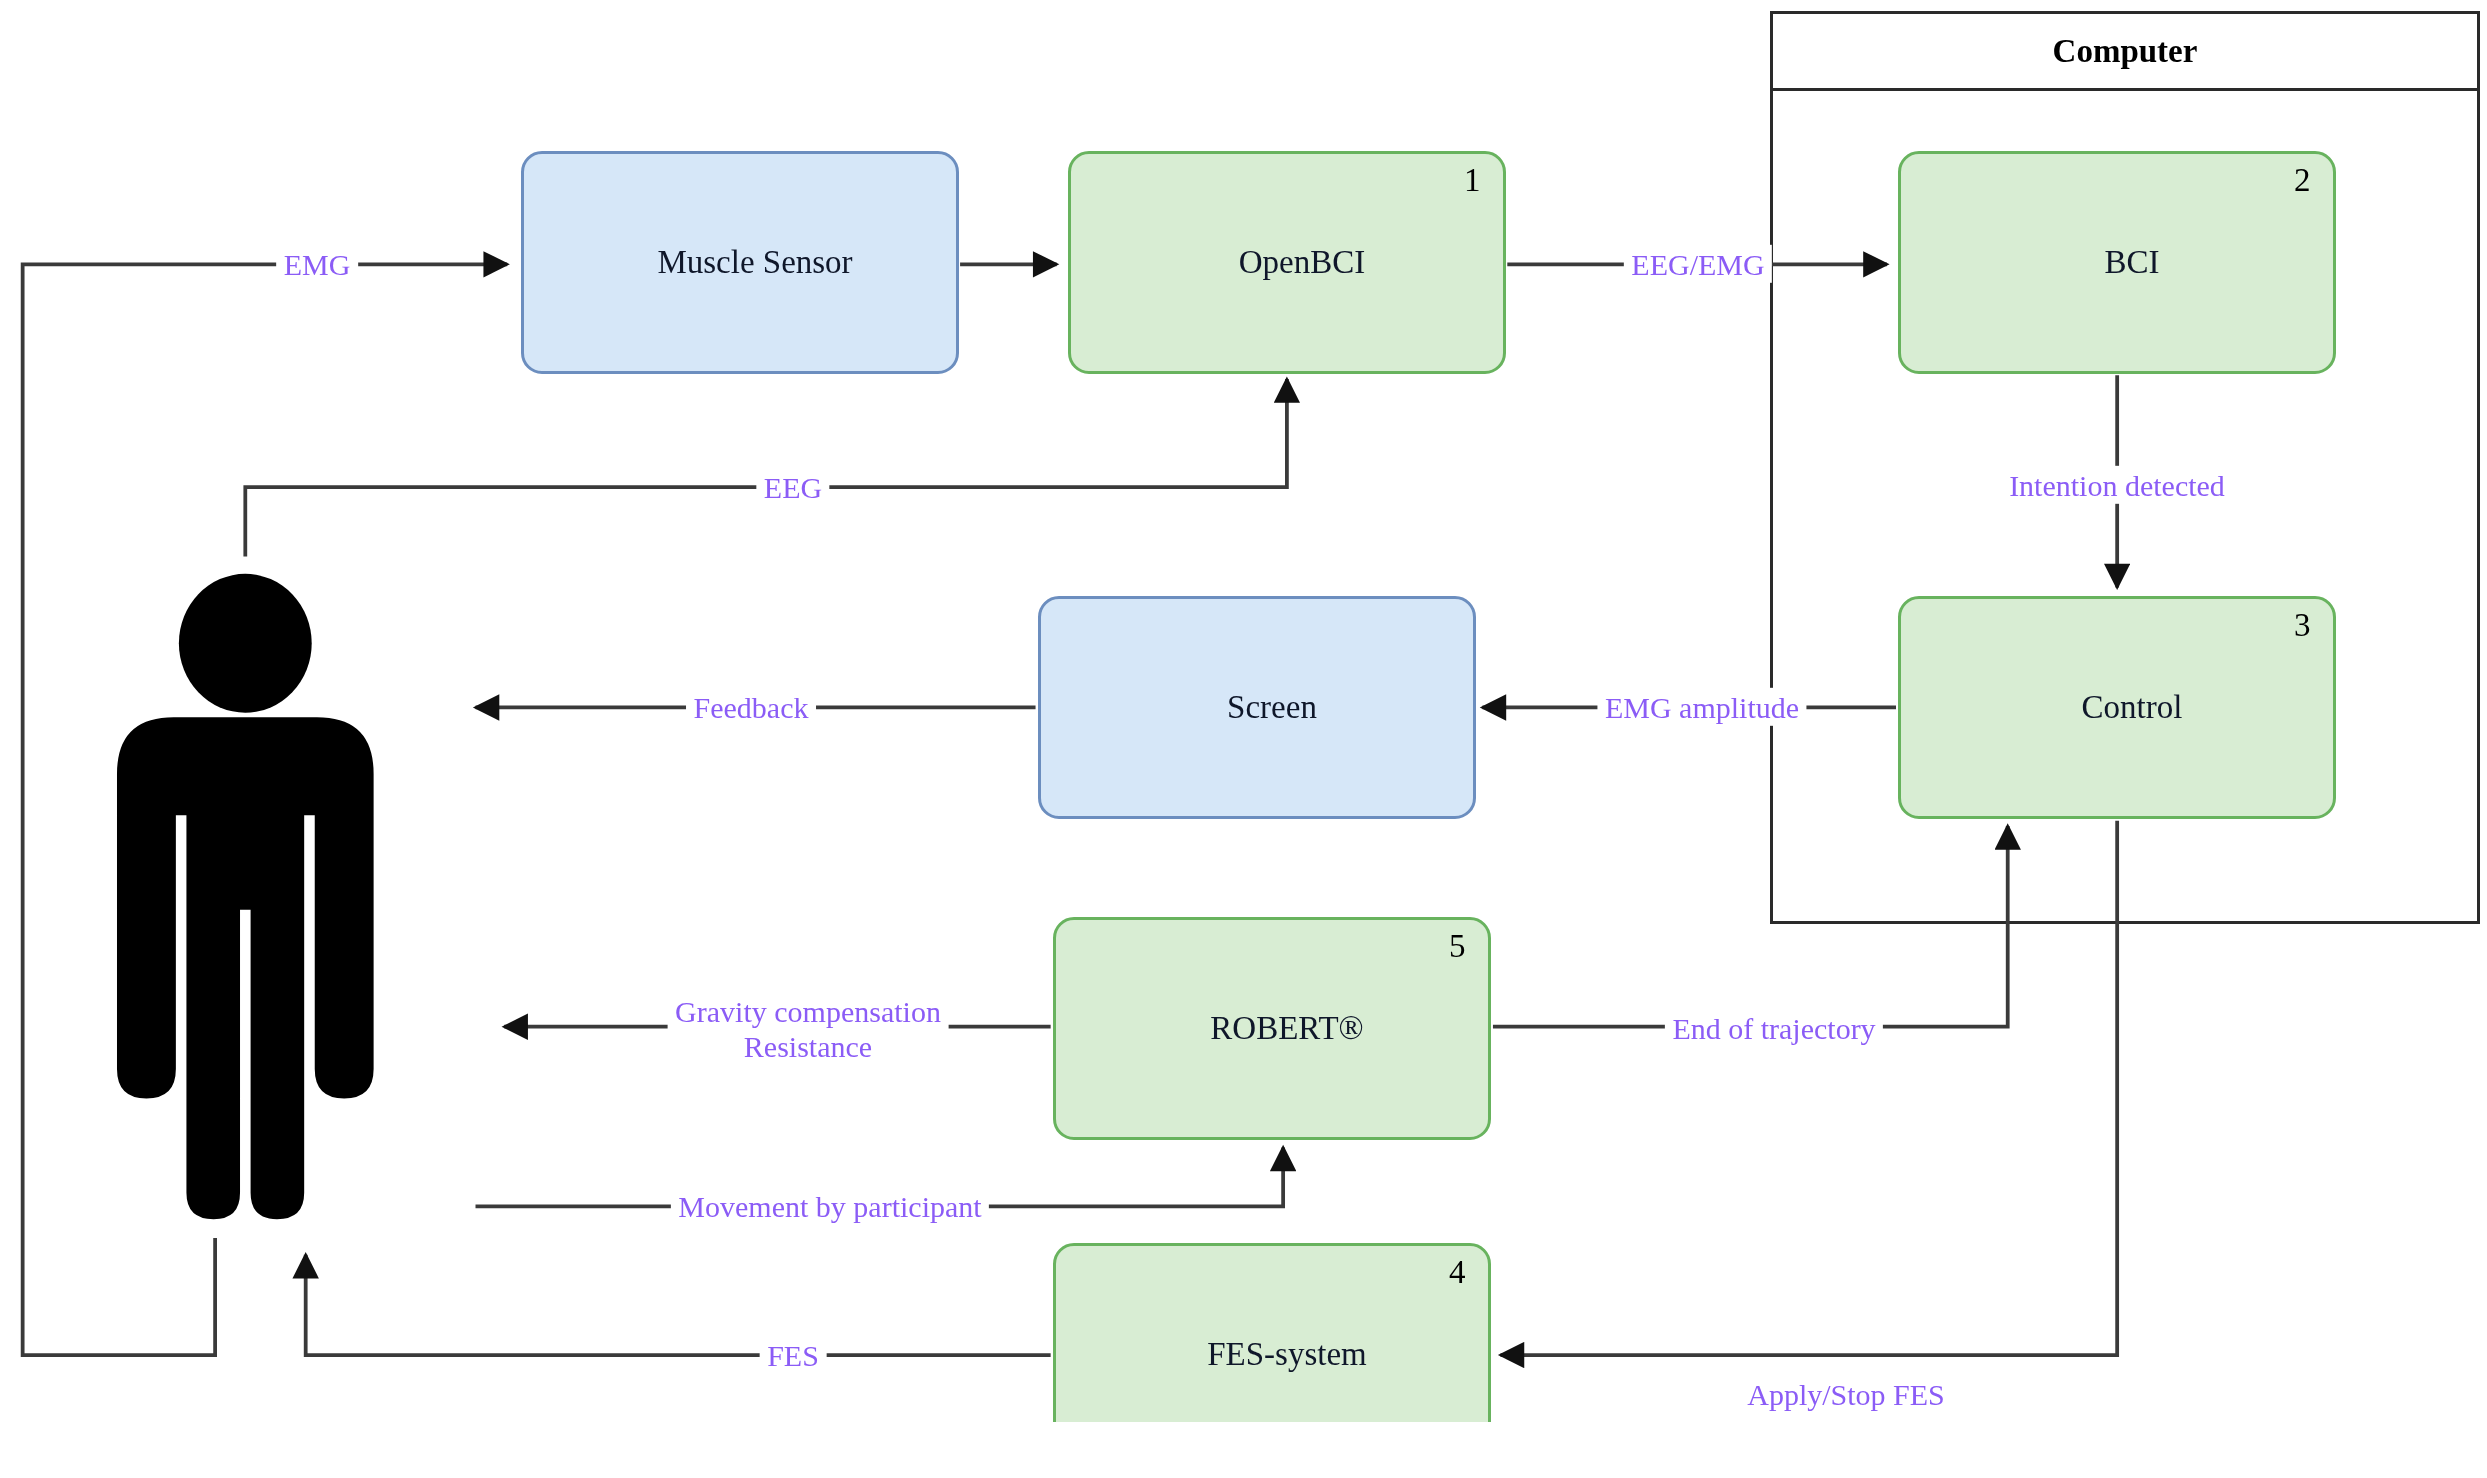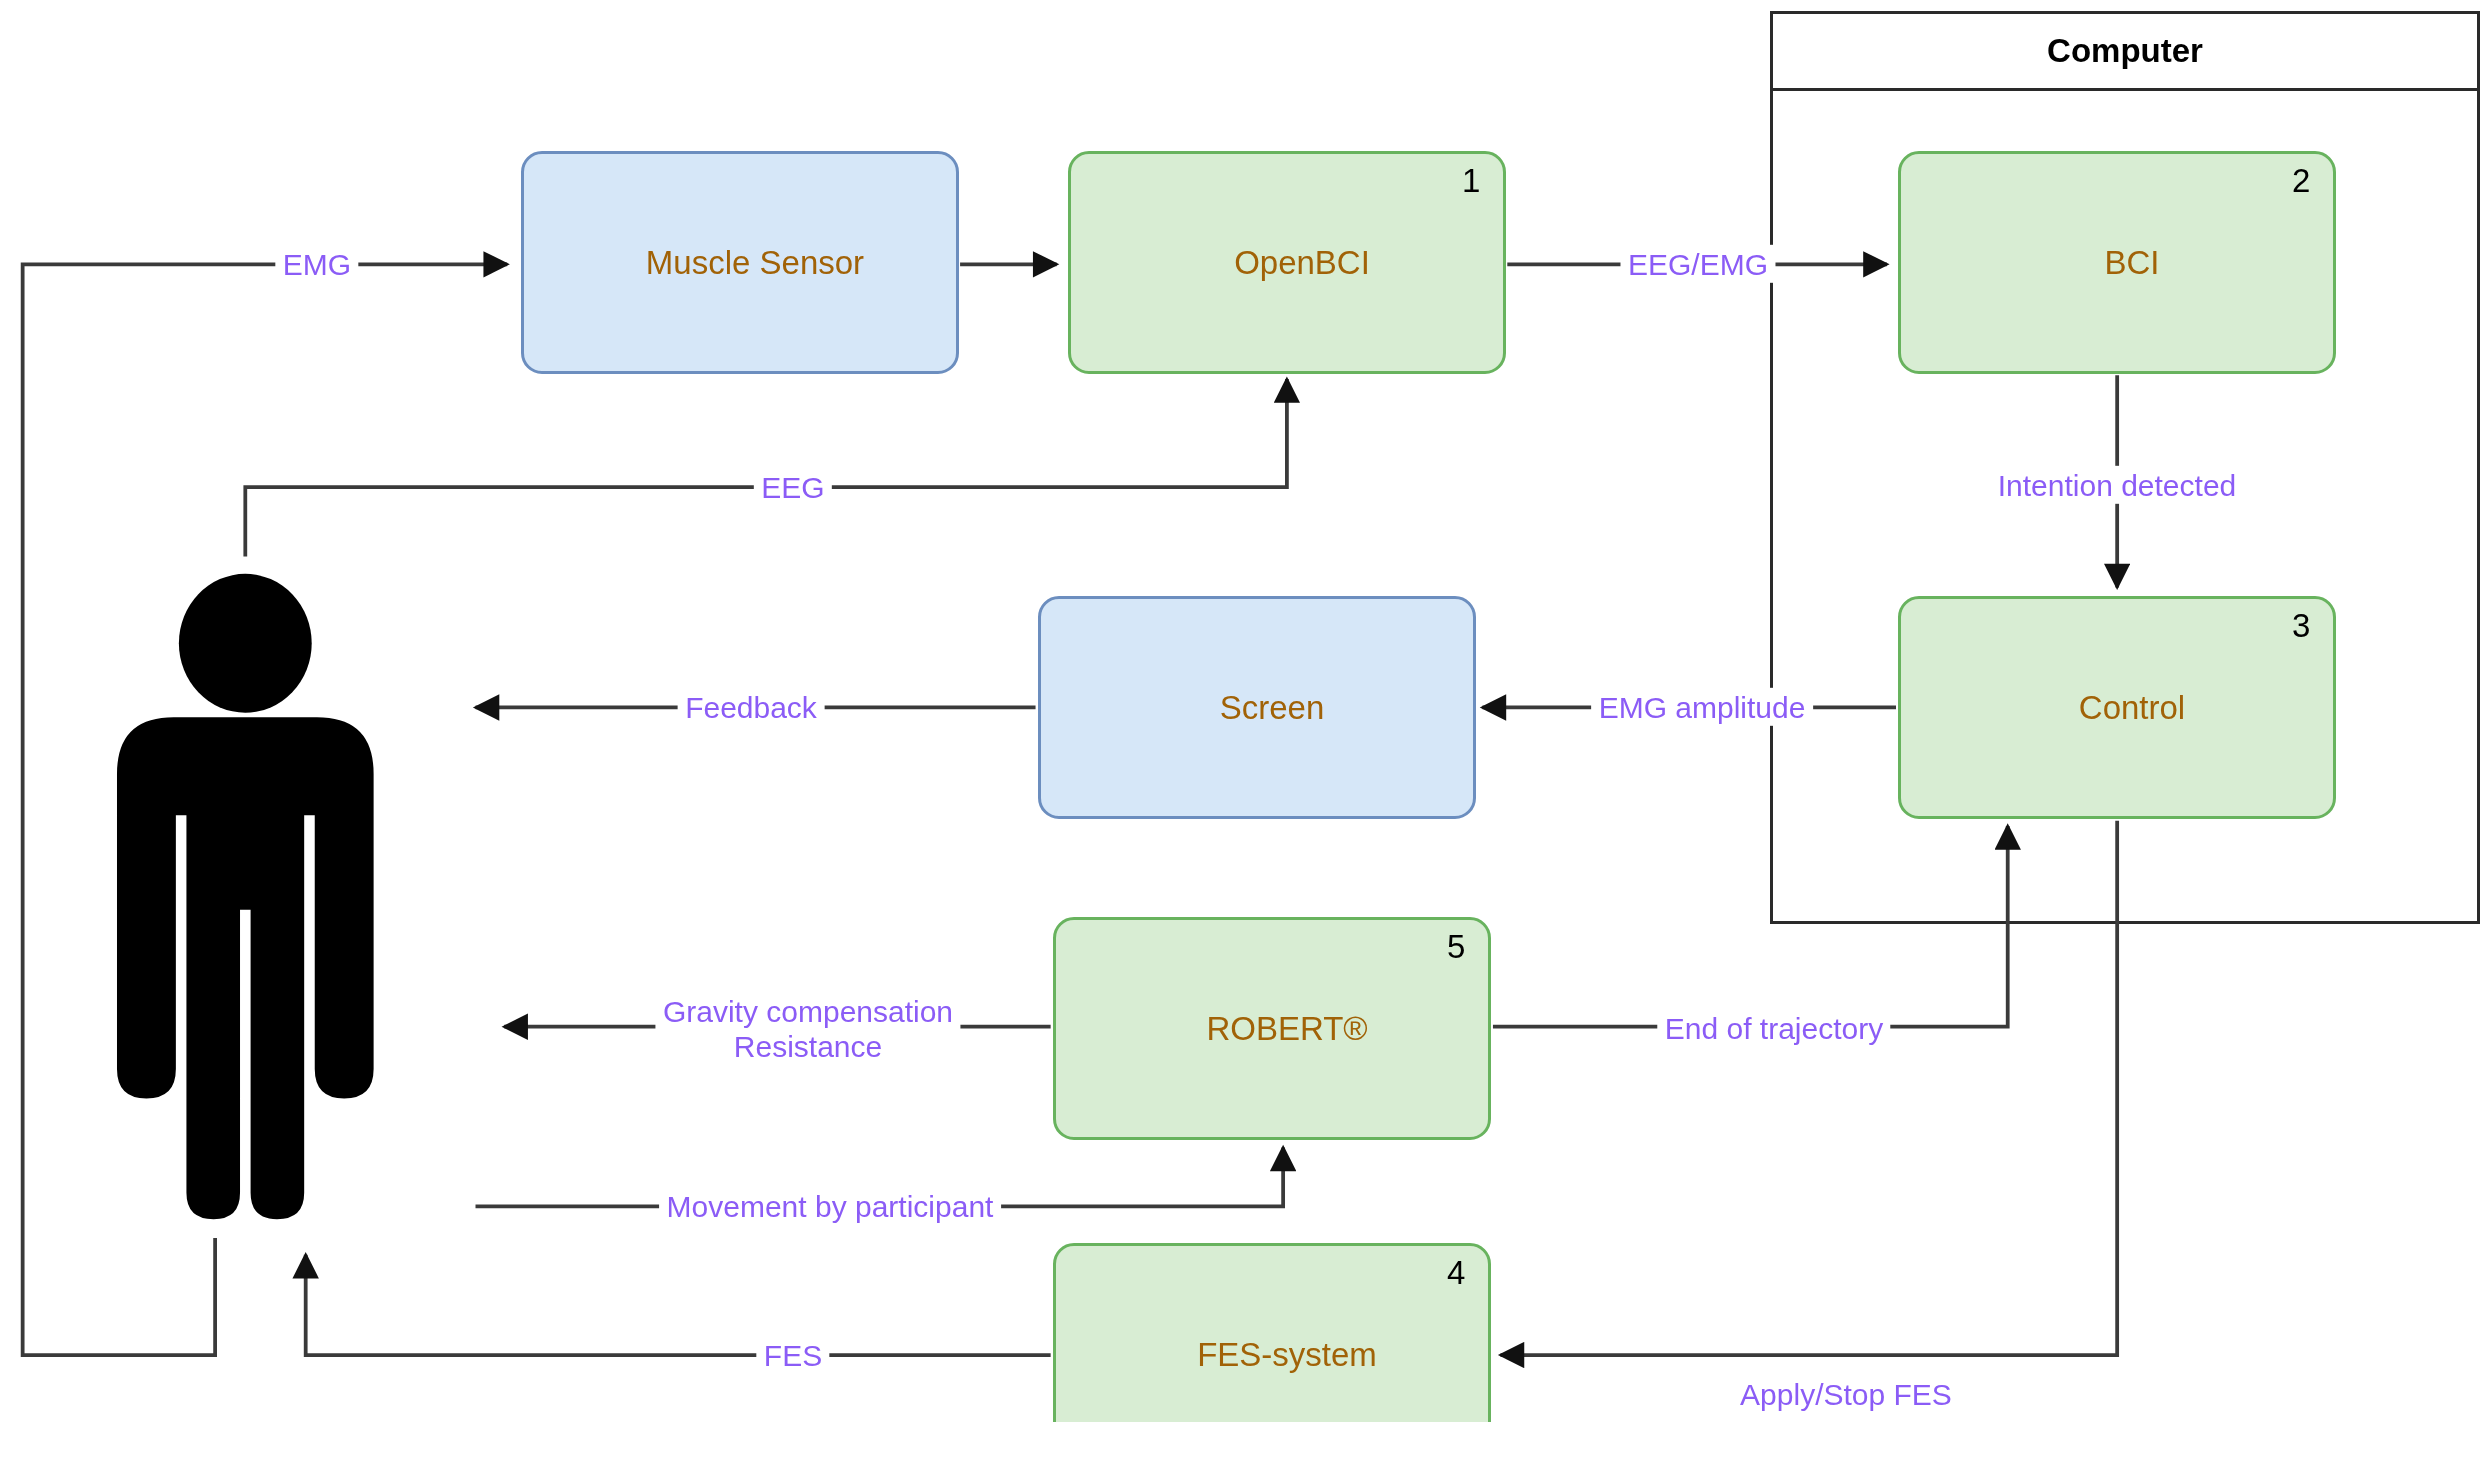--- a/index.html
+++ b/index.html
@@ -1,28 +1,28 @@
 <!DOCTYPE html>
 <html style="--background: #ffffff; --green-fill: #d8edd3; --green-stroke: #68b35e; --blue-fill: #d6e7f8; --blue-stroke: #6c8ebf; --container-stroke: #2a2a2a; --line-color: #3a3a3a; --arrow-color: #111111; --person-color: #000000;font-size:12px"><head>
 <meta charset="utf-8">
 <style>
   html,body{margin:0;padding:0;background:#fff;}
   #canvas{position:relative;width:2487px;height:1422px;background:var(--background,#fff);
-          font-family:Liberation Sans, sans-serif;overflow:hidden;}
+          font-family:Liberation Serif, serif;overflow:hidden;}
   #edges-svg{position:absolute;left:0;top:0;z-index:2;}
   .container-box{position:absolute;border:3px solid var(--container-stroke,#2a2a2a);
           background:transparent;z-index:1;box-sizing:border-box;}
   .container-title{height:74px;border-bottom:3px solid var(--container-stroke,#2a2a2a);
           display:flex;align-items:center;justify-content:center;
           font-size:33px;font-weight:700;color:#000;}
   .node{position:absolute;width:438px;height:223px;border-radius:21px;box-sizing:border-box;
         display:flex;align-items:center;justify-content:center;z-index:3;}
   .node.green{background:var(--green-fill,#d8edd3);border:3px solid var(--green-stroke,#68b35e);}
   .node.blue{background:var(--blue-fill,#d6e7f8);border:3px solid var(--blue-stroke,#6c8ebf);}
-  .node-label{font-size:33px;color:#a16207;margin-left:30px;}
+  .node-label{font-size:33px;color:#0f172a;margin-left:30px;}
   .badge{position:absolute;top:7.5px;right:22.6px;font-size:33px;color:#000;}
   .edge-label{position:absolute;transform:translate(-50%,-50%);background:var(--background,#fff);
         color:#8b5cf6;font-size:30px;line-height:1.18;padding:1.5px 7.5px;white-space:nowrap;
         text-align:center;z-index:4;}
 </style>
 </head>
 <body>
 
 <div id="canvas">
 

